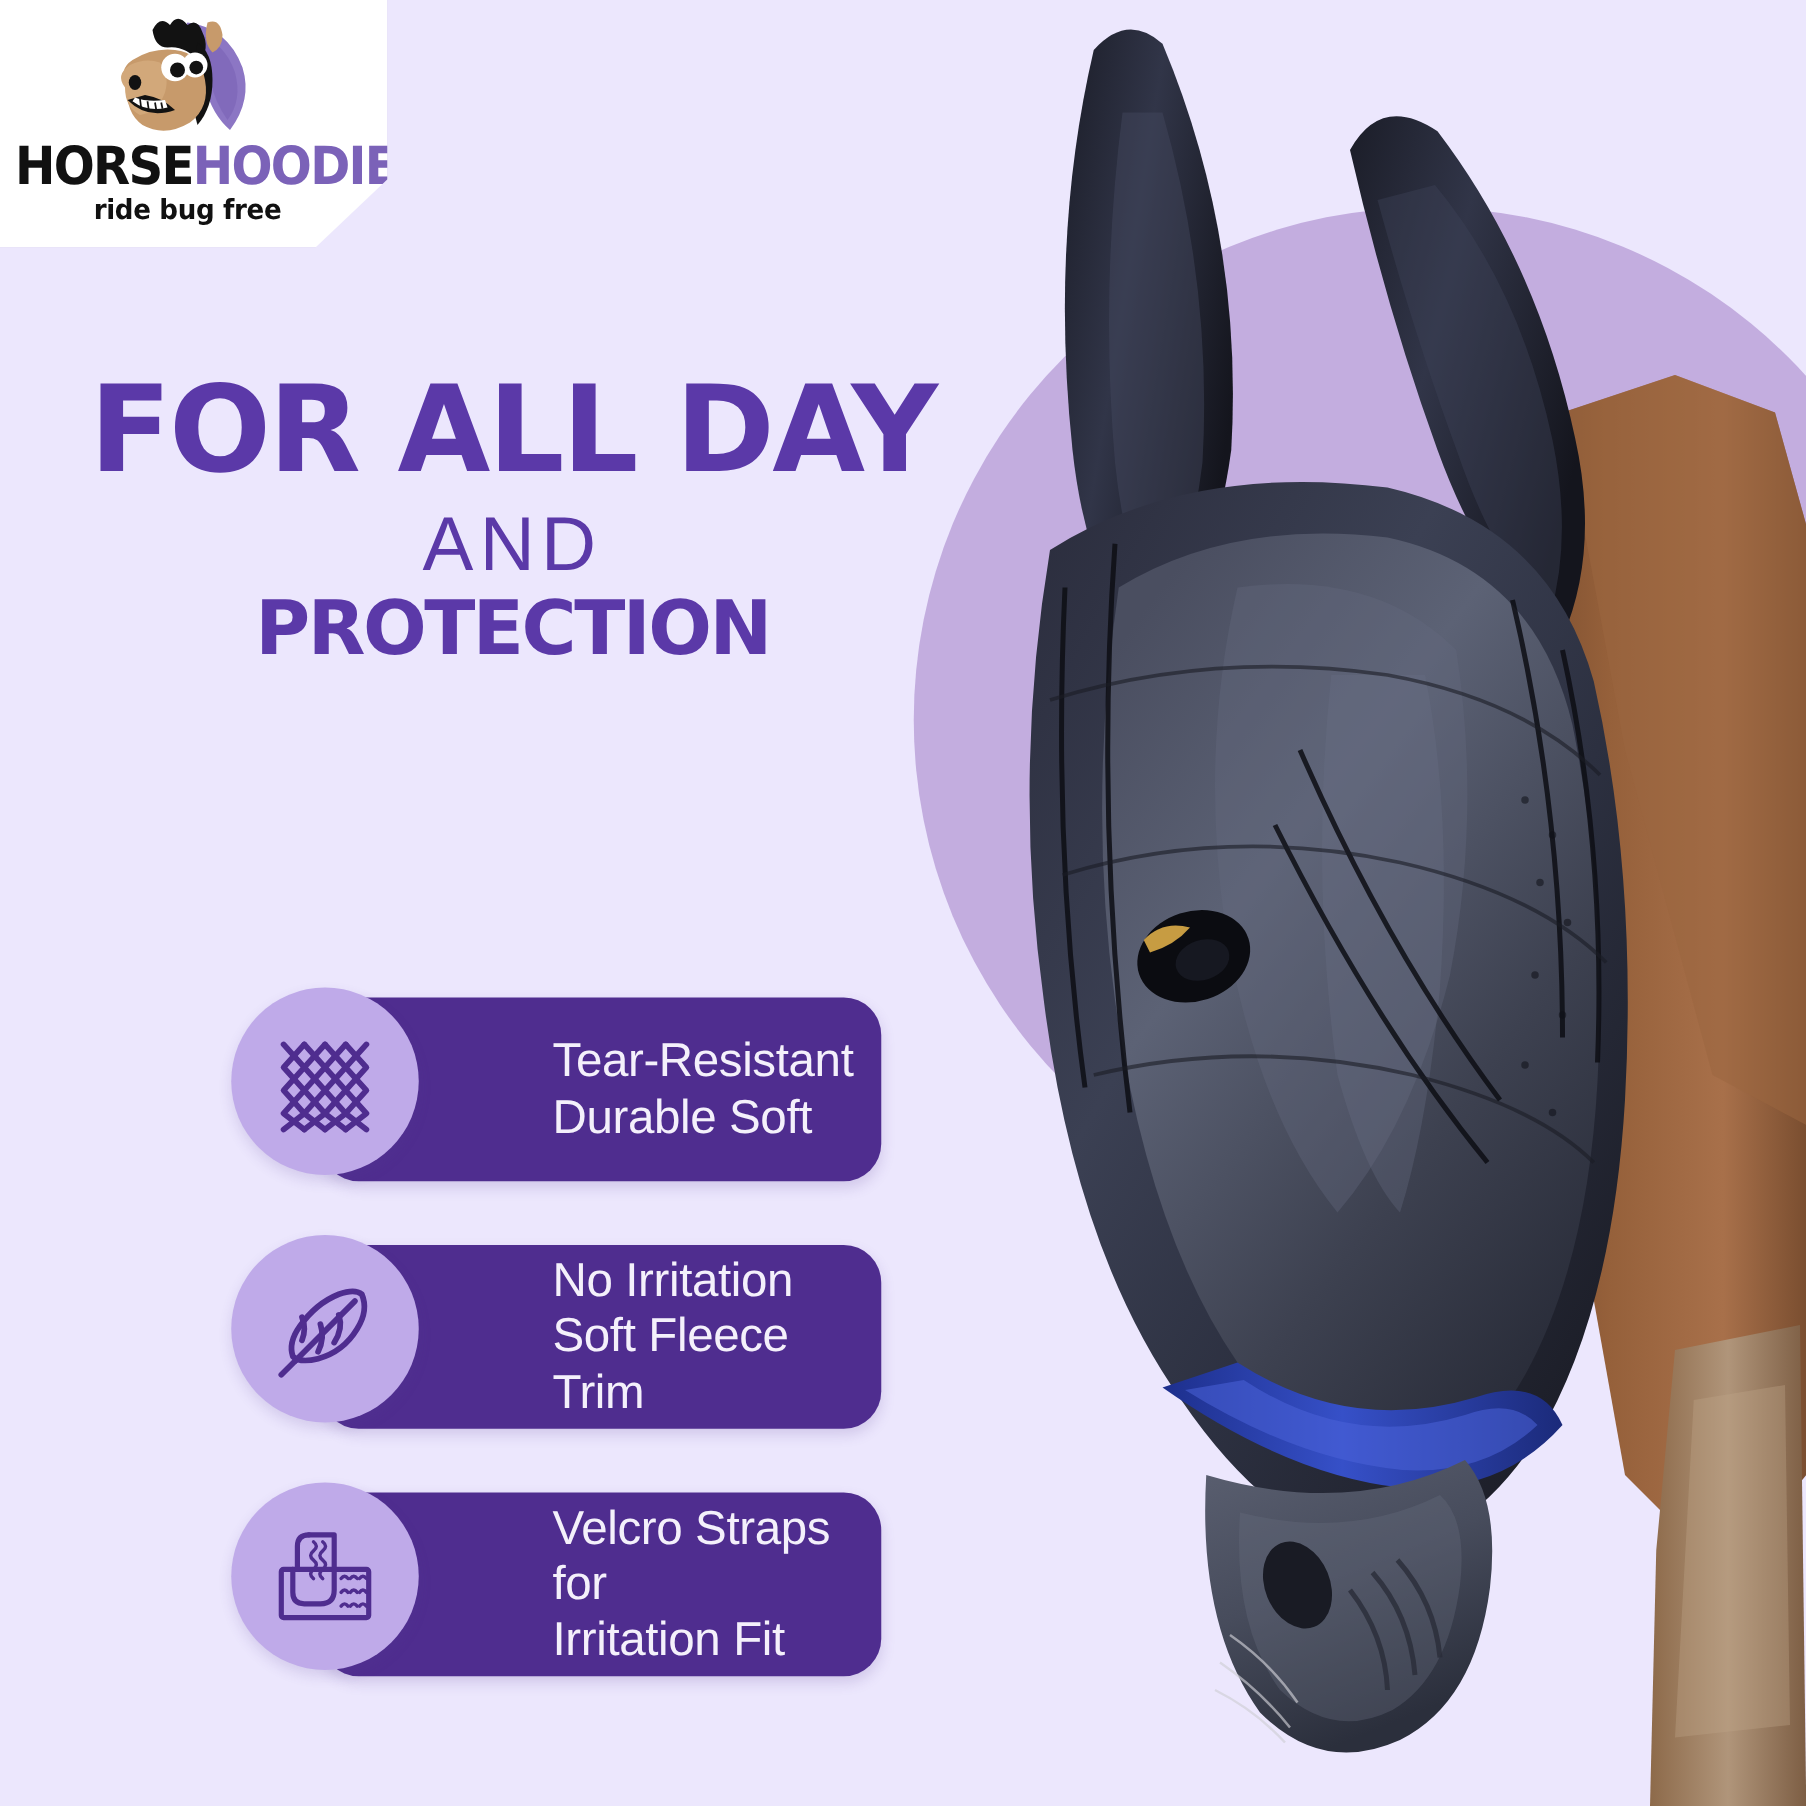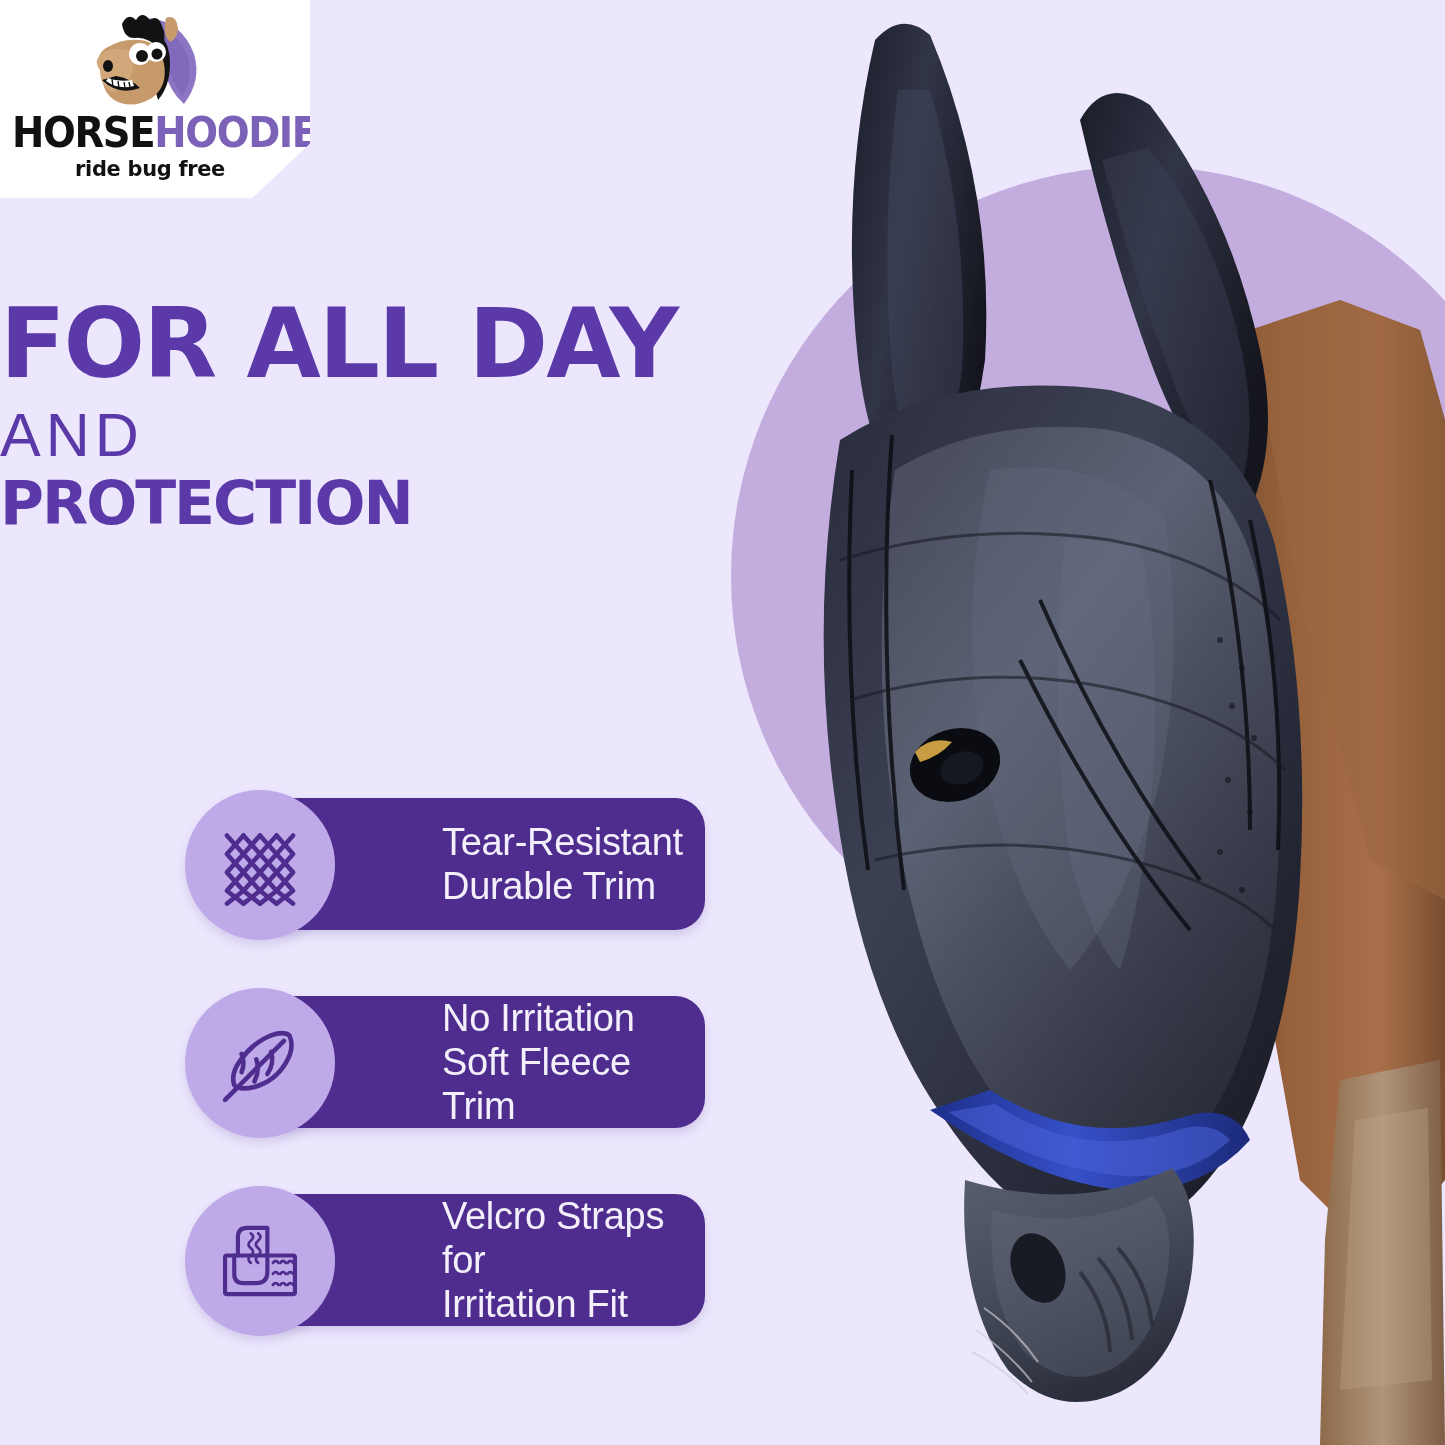--- a/index.html
+++ b/index.html
@@ -65,20 +65,21 @@
     font-size:22px;
     color:#111111;
     letter-spacing:-.3px;
     font-family:"DejaVu Sans", sans-serif;
     transform:scaleX(.95);
   }
 
   
   .headline{
     position:absolute;left:0;top:300px;width:820px;
+    text-align:center;
     color:#5b39a8;
   }
   .hl-1,.hl-2,.hl-4{
     font-family:"DejaVu Sans", sans-serif;
     font-weight:900;
     letter-spacing:-2px;
     line-height:.92;
     display:block;
   }
   .hl-1{font-size:96px;}
@@ -99,21 +100,21 @@
   .features{
     position:absolute;left:185px;top:790px;width:620px;
   }
   .feature{
     position:relative;
     height:150px;
     margin-bottom:48px;
   }
   .f-pill{
     position:absolute;left:72px;top:8px;
-    width:448px;height:132px;
+    width:448px;height:147px;
     background:#4f2d8f;
     border-radius:30px;
     display:flex;align-items:center;
     box-shadow:0 5px 10px rgba(90,60,150,.18);
   }
   .f-text{
     margin-left:185px;
     color:#f4f0fb;
     font-size:38px;
     line-height:1.16;
@@ -319,21 +320,21 @@
     <span class="hl-3">AND</span>
     <span class="hl-4">PROTECTION</span>
   </div>
 
   <div class="features">
 
     <div class="feature">
       <div class="f-pill">
         <div class="f-text">
           <span>Tear-Resistant</span>
-          <span>Durable Trim</span>
+          <span>Durable Soft</span>
         </div>
       </div>
       <div class="f-circle">
         <svg viewBox="0 0 100 100" fill="none" stroke="#4f2d8f" stroke-width="5" stroke-linecap="round" stroke-linejoin="round" aria-hidden="true">
           <path d="M14 18 L32 38 L14 58 L32 78 L14 92"></path>
           <path d="M32 18 L14 38 L32 58 L14 78 L32 92"></path>
           <path d="M50 18 L32 38 L50 58 L32 78 L50 92"></path>
           <path d="M32 18 L50 38 L32 58 L50 78 L32 92"></path>
           <path d="M68 18 L50 38 L68 58 L50 78 L68 92"></path>
           <path d="M50 18 L68 38 L50 58 L68 78 L50 92"></path>

